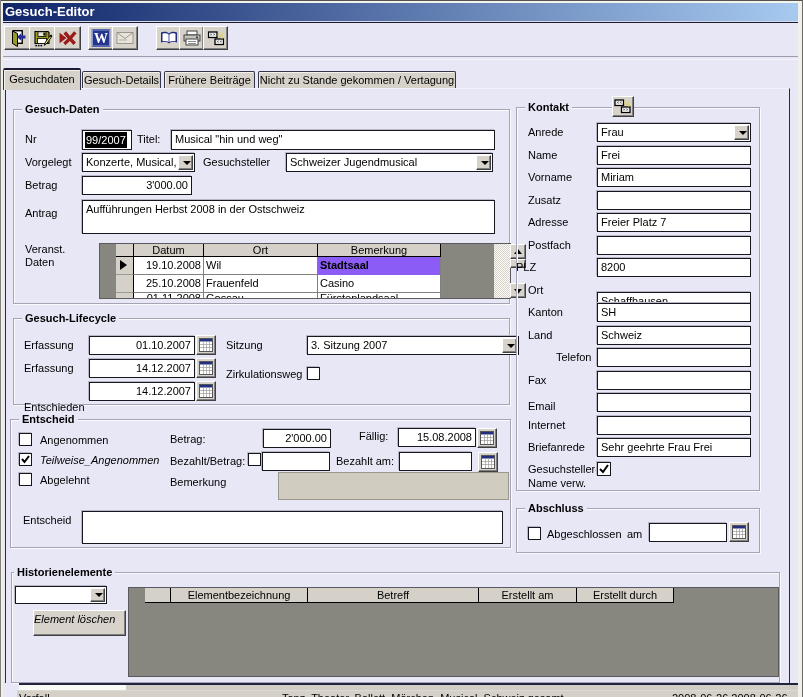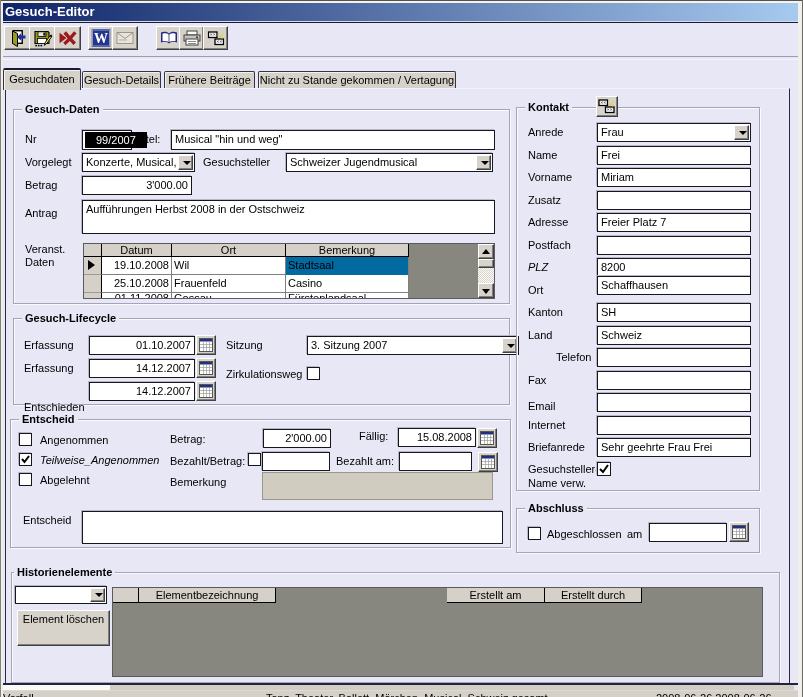--- a/index.html
+++ b/index.html
@@ -1,19 +1,19 @@
 <!DOCTYPE html>
 <html><head>
 <meta charset="utf-8">
 <style>
   html,body{margin:0;padding:0;}
   body{width:803px;height:697px;position:relative;overflow:hidden;
        font-family:"Liberation Sans",sans-serif;font-size:11px;color:#000;
        background:#D4D0C8;}
-  .abs{position:absolute;}
+  .abs{position:absolute;margin-left:16px;}
   #client{position:absolute;left:3px;top:23px;width:795px;height:674px;background:#E8E7F6;}
   #ledge,#ledge2,#redge,#redge2{z-index:60;}
   #ledge{position:absolute;left:0;top:0;width:1px;height:697px;background:#84827C;}
   #ledge2{position:absolute;left:1px;top:1px;width:2px;height:696px;background:#F0EFEA;}
   #redge{position:absolute;left:798px;top:1px;width:4px;height:696px;background:#F0EFEA;}
   #redge2{position:absolute;left:802px;top:0;width:1px;height:697px;background:#6C6A64;}
   
   #title{position:absolute;left:3px;top:3px;width:797px;height:18px;
          background:linear-gradient(to right,#0F2468,#A6CAF0);}
   #title span{position:absolute;left:2px;top:1px;color:#fff;font-weight:bold;font-size:13px;}
@@ -154,21 +154,21 @@
 <div id="page"></div>
 <div class="tab active" style="left:3px;top:68px;width:78px;height:22px;line-height:19px;">Gesuchdaten</div>
 <div class="tab" style="left:82px;top:71px;width:79px;height:17px;line-height:16px;">Gesuch-Details</div>
 <div class="tab" style="left:164px;top:71px;width:91px;height:17px;line-height:16px;">Frühere Beiträge</div>
 <div class="tab" style="left:258px;top:71px;width:198px;height:17px;line-height:16px;">Nicht zu Stande gekommen / Vertagung</div>
 
 <div class="gb" style="left:13px;top:109px;width:495px;height:193px;"></div>
 <div class="gbl" style="left:22px;top:103px;">Gesuch-Daten</div>
 <div class="lbl" style="left:25px;top:133px;">Nr</div>
 <div class="fld" style="left:82px;top:130px;width:50px;height:20px;">
-  <div style="position:absolute;left:2px;top:1px;height:16px;line-height:16px;background:#000;color:#fff;padding:0 11px;">99/2007</div>
+  <div style="position:absolute;left:2px;top:1px;height:16px;line-height:16px;background:#000;color:#fff;padding:0 1px;">99/2007</div>
 </div>
 <div class="lbl" style="left:137px;top:133px;">Titel:</div>
 <div class="fld" style="left:171px;top:130px;width:324px;height:20px;">
     <div class="tx">Musical "hin und weg"</div>
   </div>
 <div class="lbl" style="left:25px;top:156px;">Vorgelegt</div>
 <div class="fld" style="left:82px;top:153px;width:113px;height:19px;overflow:hidden;">
   <div class="tx">Konzerte, Musical, M</div>
   <div class="cbtn" style="height:15px;">
       <div class="car"></div>
@@ -199,21 +199,21 @@
   <div class="abs" style="left:88px;top:0;width:114px;height:13px;background:#D5D1C8;border-right:1px solid #000;border-bottom:1px solid #000;box-sizing:border-box;text-align:center;line-height:12px;">Ort</div>
   <div class="abs" style="left:202px;top:0;width:123px;height:13px;background:#D5D1C8;border-right:1px solid #000;border-bottom:1px solid #000;box-sizing:border-box;text-align:center;line-height:12px;">Bemerkung</div>
 
   <div class="abs" style="left:0;top:13px;width:18px;height:18px;background:#D5D1C8;border-right:1px solid #000;border-bottom:1px solid #9a9a94;box-sizing:border-box;">
     <svg width="8" height="10" style="position:absolute;left:4px;top:3px;">
         <path d="M0 0 L7 5 L0 10 Z" fill="#000"></path>
       </svg>
   </div>
   <div class="abs" style="left:18px;top:13px;width:70px;height:18px;background:#fff;border-right:1px solid #808080;border-bottom:1px solid #808080;box-sizing:border-box;text-align:right;padding-right:2px;line-height:17px;">19.10.2008</div>
   <div class="abs" style="left:88px;top:13px;width:114px;height:18px;background:#fff;border-right:1px solid #808080;border-bottom:1px solid #808080;box-sizing:border-box;padding-left:2px;line-height:17px;">Wil</div>
-  <div class="abs" style="left:202px;top:13px;width:123px;height:22px;background:#0369a1;border-right:1px solid #808080;border-bottom:1px solid #808080;box-sizing:border-box;padding-left:2px;line-height:17px;">Stadtsaal</div>
+  <div class="abs" style="left:202px;top:13px;width:123px;height:22px;background:#8b5cf6;border-right:1px solid #808080;border-bottom:1px solid #808080;box-sizing:border-box;padding-left:2px;line-height:17px;font-weight:bold;">Stadtsaal</div>
   <div class="abs" style="left:0;top:31px;width:18px;height:18px;background:#D5D1C8;border-right:1px solid #000;border-bottom:1px solid #9a9a94;box-sizing:border-box;"></div>
   <div class="abs" style="left:18px;top:31px;width:70px;height:18px;background:#fff;border-right:1px solid #808080;border-bottom:1px solid #808080;box-sizing:border-box;text-align:right;padding-right:2px;line-height:17px;">25.10.2008</div>
   <div class="abs" style="left:88px;top:31px;width:114px;height:18px;background:#fff;border-right:1px solid #808080;border-bottom:1px solid #808080;box-sizing:border-box;padding-left:2px;line-height:17px;">Frauenfeld</div>
   <div class="abs" style="left:202px;top:31px;width:123px;height:18px;background:#fff;border-right:1px solid #808080;border-bottom:1px solid #808080;box-sizing:border-box;padding-left:2px;line-height:17px;">Casino</div>
   <div class="abs" style="left:0;top:49px;width:18px;height:5px;background:#D5D1C8;border-right:1px solid #000;box-sizing:border-box;"></div>
   <div class="abs" style="left:18px;top:49px;width:70px;height:5px;background:#fff;border-right:1px solid #808080;box-sizing:border-box;overflow:hidden;">
       <div style="text-align:right;padding-right:2px;line-height:11px;">01.11.2008</div>
     </div>
   <div class="abs" style="left:88px;top:49px;width:114px;height:5px;background:#fff;border-right:1px solid #808080;box-sizing:border-box;overflow:hidden;">
       <div style="padding-left:2px;line-height:11px;">Gossau</div>
@@ -351,26 +351,26 @@
     <div class="tx">Miriam</div>
   </div>
 <div class="lbl" style="left:528px;top:194px;">Zusatz</div>
 <div class="fld" style="left:597px;top:191px;width:154px;height:19px;"></div>
 <div class="lbl" style="left:528px;top:216px;">Adresse</div>
 <div class="fld" style="left:597px;top:213px;width:154px;height:19px;">
     <div class="tx">Freier Platz 7</div>
   </div>
 <div class="lbl" style="left:528px;top:239px;">Postfach</div>
 <div class="fld" style="left:597px;top:236px;width:154px;height:19px;"></div>
-<div class="lbl" style="left:528px;top:261px;font-style:italic;">PLZ</div>
+<div class="lbl" style="left:516px;top:261px;">PLZ</div>
 <div class="fld" style="left:597px;top:258px;width:154px;height:19px;">
     <div class="tx">8200</div>
   </div>
 <div class="lbl" style="left:528px;top:284px;">Ort</div>
-<div class="fld" style="left:597px;top:276px;width:154px;height:19px;">
+<div class="fld" style="left:597px;top:292px;width:154px;height:19px;">
     <div class="tx">Schaffhausen</div>
   </div>
 <div class="lbl" style="left:528px;top:306px;">Kanton</div>
 <div class="fld" style="left:597px;top:303px;width:154px;height:19px;">
     <div class="tx">SH</div>
   </div>
 <div class="lbl" style="left:528px;top:329px;">Land</div>
 <div class="fld" style="left:597px;top:326px;width:154px;height:19px;">
     <div class="tx">Schweiz</div>
   </div>
@@ -407,25 +407,26 @@
       <path d="M1 6.5 H13 M1 9.5 H13 M4.5 4 V13 M7.5 4 V13 M10.5 4 V13" stroke="#999" stroke-width="0.7" fill="none"></path>
     </svg>
   </div>
 <div class="gb" style="left:11px;top:572px;width:767px;height:109px;"></div>
 <div class="gbl" style="left:14px;top:566px;">Historienelemente</div>
 <div class="fld" style="left:15px;top:586px;width:92px;height:18px;">
   <div class="cbtn" style="height:14px;">
       <div class="car"></div>
     </div>
 </div>
-<div class="abs" style="left:17px;top:610px;width:93px;height:36px;background:#D7D3CB;border:1px solid;border-color:#fff #404040 #404040 #fff;box-shadow:inset -1px -1px 0 #808080;box-sizing:border-box;text-align:center;line-height:16px;">Element löschen</div>
+<div class="abs" style="left:17px;top:610px;width:93px;height:26px;background:#D7D3CB;border:1px solid;border-color:#fff #404040 #404040 #fff;box-shadow:inset -1px -1px 0 #808080;box-sizing:border-box;text-align:left;line-height:16px;font-style:italic;">Element löschen</div>
 
 <div class="abs" style="left:112px;top:587px;width:651px;height:90px;background:#87877F;border:1px solid #5a5a60;box-sizing:border-box;">
   <div class="abs" style="left:0;top:0;width:26px;height:15px;background:#D5D1C8;border-right:1px solid #000;border-bottom:1px solid #000;box-sizing:border-box;"></div>
   <div class="abs" style="left:26px;top:0;width:137px;height:15px;background:#D5D1C8;border-right:1px solid #000;border-bottom:1px solid #000;box-sizing:border-box;text-align:center;line-height:14px;">Elementbezeichnung</div>
+  <div class="abs" style="left:163px;top:0;width:171px;height:15px;background:#D5D1C8;border-right:1px solid #000;border-bottom:1px solid #000;box-sizing:border-box;text-align:center;line-height:14px;">Betreff</div>
   <div class="abs" style="left:334px;top:0;width:98px;height:15px;background:#D5D1C8;border-right:1px solid #000;border-bottom:1px solid #000;box-sizing:border-box;text-align:center;line-height:14px;">Erstellt am</div>
   <div class="abs" style="left:432px;top:0;width:97px;height:15px;background:#D5D1C8;border-right:1px solid #000;border-bottom:1px solid #000;box-sizing:border-box;text-align:center;line-height:14px;">Erstellt durch</div>
 </div>
 
 <div class="abs" style="left:3px;top:683px;width:795px;height:2px;background:#23233E;"></div>
 <div class="abs" style="left:3px;top:685px;width:107px;height:5px;background:#FAFAF7;"></div>
 <div class="abs" style="left:110px;top:685px;width:684px;height:5px;background:#D2CEC6;"></div>
 <div class="abs" style="left:1px;top:690px;width:801px;height:1px;background:#DDD9D3;"></div>
 <div class="abs" style="left:1px;top:691px;width:801px;height:6px;background:#D4D0C8;overflow:hidden;">
   <div class="lbl" style="left:2px;top:1px;">Vorfall</div>

